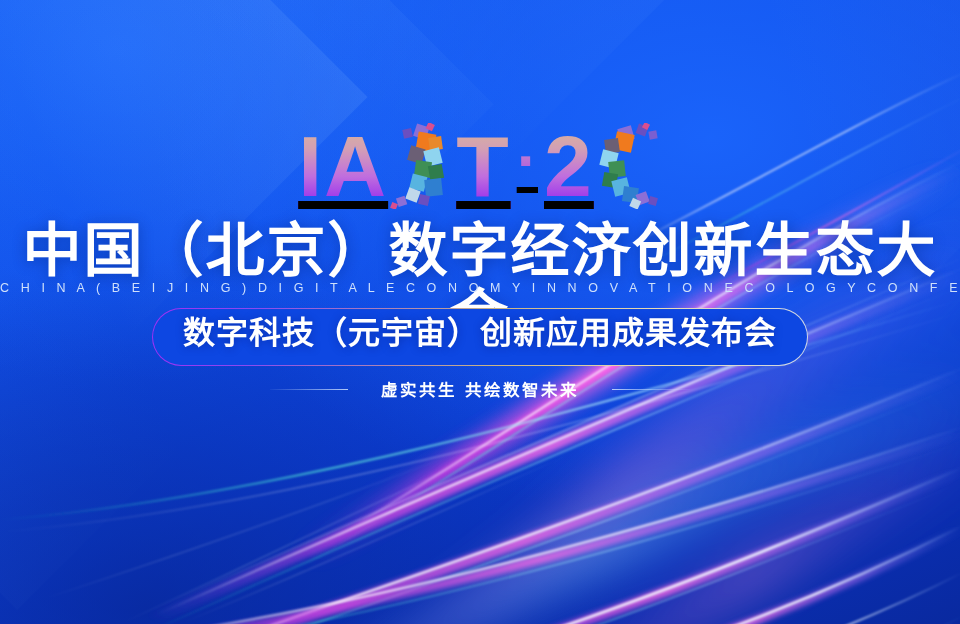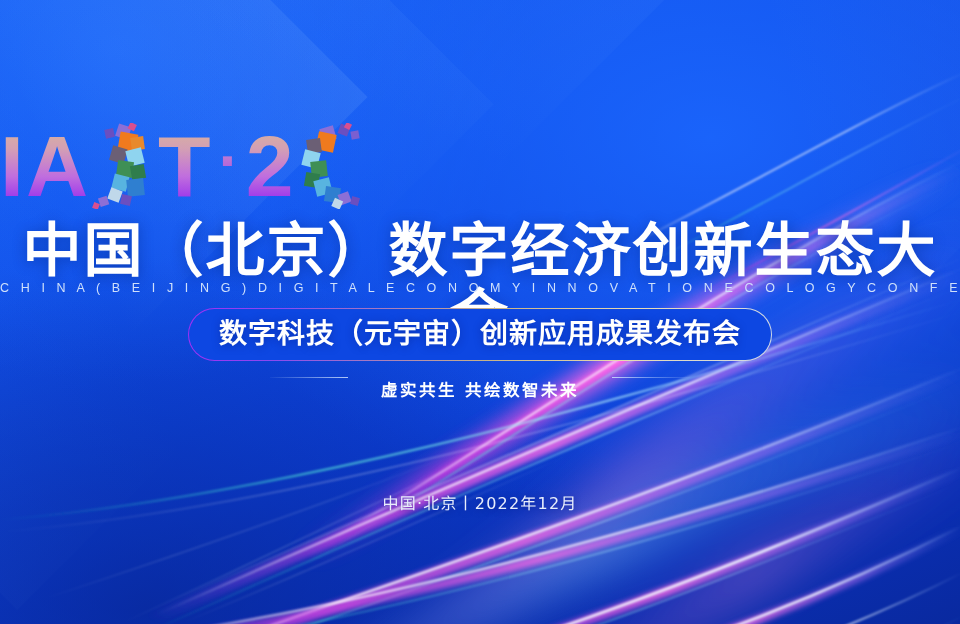--- a/index.html
+++ b/index.html
@@ -67,22 +67,23 @@
   
   .content {
     position:absolute; left:0; top:0;
     width:960px; height:624px;
     display:flex; flex-direction:column; align-items:center;
   }
 
   
   .logo-row {
     position:absolute; top:118px; left:0; right:0;
-    display:flex; align-items:center;
+    display:flex; justify-content:center; align-items:center;
     height:96px;
+    text-decoration:underline;
   }
   .logo-txt {
     font-size:86px;
     font-weight:bold;
     letter-spacing:2px;
     line-height:1;
     font-family:"Liberation Sans","DejaVu Sans",sans-serif;
     background:linear-gradient(180deg,#d9b79a 0%,#d39fb4 30%,#c06ede 62%,#8d1ff0 100%);
     -webkit-background-clip:text; background-clip:text;
     color:transparent;
@@ -136,31 +137,31 @@
   .pill {
     position:relative;
     padding:8px 30px 10px 30px;
     border-radius:32px;
     border:1.6px solid transparent;
     background:
       linear-gradient(#0d47e2,#0d47e2) padding-box,
       linear-gradient(100deg,#a12ef5 0%,#8a4af0 16%,#c9b486 52%,#e6dcb4 76%,#cfd8e8 100%) border-box;
   }
   .pill-txt {
-    font-size:28px; font-weight:bold; color:#ffffff;
+    font-size:32px; font-weight:bold; color:#ffffff;
     letter-spacing:1px; line-height:1.18;
     white-space:nowrap;
-    font-family:Liberation Sans, sans-serif;
+    font-family:Liberation Mono, monospace;
     text-shadow:0 1px 8px rgba(0,20,110,0.4);
   }
 
   
   .tagline-wrap {
     position:absolute; top:377px; left:0; right:0;
-    display:flex; justify-content:center; 
+    display:flex; justify-content:center; align-items:center;
     gap:33px;
   }
   .rule {
     width:78px; height:1px;
     background:linear-gradient(90deg, rgba(190,215,255,0.05), rgba(205,225,255,0.85));
   }
   .rule.right {
     background:linear-gradient(90deg, rgba(205,225,255,0.85), rgba(190,215,255,0.05));
   }
   .tagline {
@@ -376,16 +377,15 @@
         <div class="pill-txt">数字科技（元宇宙）创新应用成果发布会</div>
       </div>
     </div>
 
     <div class="tagline-wrap">
       <span class="rule"></span>
       <span class="tagline">虚实共生  共绘数智未来</span>
       <span class="rule right"></span>
     </div>
 
-    <div class="footer">中国·北京丨2022年12月</div>
 
   </div>
 </div>
 
 </body></html>

